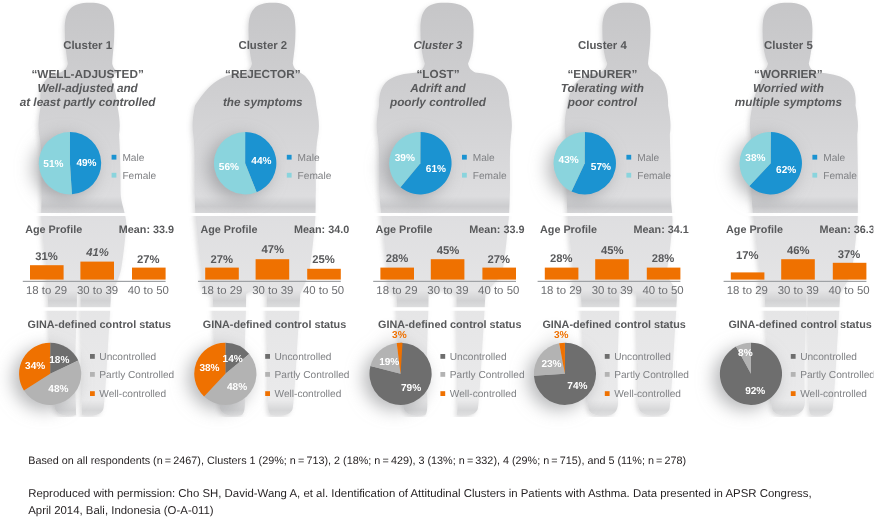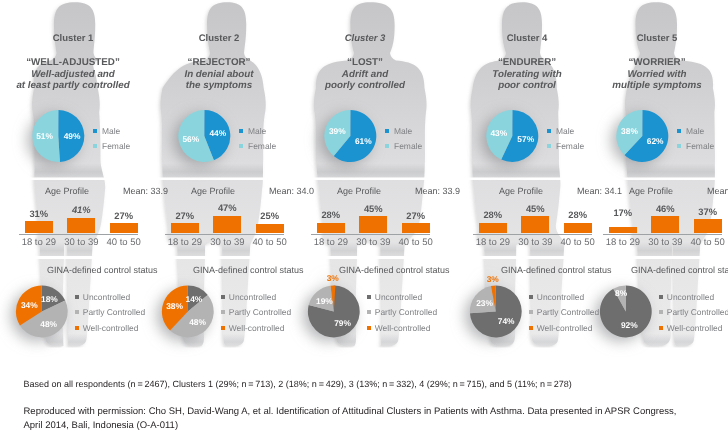--- a/index.html
+++ b/index.html
@@ -5,21 +5,21 @@
 html,body{margin:0;padding:0;}
 body{width:728px;height:431px;background:#ffffff;font-family:"Liberation Sans",sans-serif;overflow:hidden;position:relative;-webkit-font-smoothing:antialiased;text-rendering:geometricPrecision;}
 #stage{position:relative;width:728px;height:431px;overflow:hidden;background:#fff;}
 .col{position:absolute;top:0;width:146px;height:380px;}
 .silho-layer{position:absolute;left:0;top:0;width:728px;height:380px;}
 .ctitle{position:absolute;left:0;width:146px;text-align:center;font-weight:bold;font-size:9.5px;color:#58595b;}
 .cname{position:absolute;left:0;width:146px;text-align:center;font-weight:bold;font-size:9.8px;color:#58595b;}
 .cdesc{position:absolute;left:0;width:146px;text-align:center;font-weight:bold;font-style:italic;font-size:9.8px;color:#58595b;}
 .legend-txt{position:absolute;font-size:8.45px;color:#808285;white-space:nowrap;}
 .legend-sq{position:absolute;width:4px;height:4px;}
-.secttl{position:absolute;font-size:9px;font-weight:normal;color:#58595b;white-space:nowrap;margin-left:24px;}
+.secttl{position:absolute;font-size:9px;font-weight:bold;color:#58595b;white-space:nowrap;}
 .barlbl{position:absolute;font-size:9.4px;font-weight:bold;color:#58595b;text-align:center;}
 .catlbl{position:absolute;font-size:9.5px;color:#6d6e71;text-align:center;}
 .bar{position:absolute;background:#ef7100;}
 .axis{position:absolute;height:1px;background:#9fa2a5;}
 .footer1{position:absolute;font-size:9px;color:#231f20;white-space:nowrap;}
 .credit{position:absolute;font-size:9.5px;color:#231f20;white-space:nowrap;}
 .gpie,.ginapie{filter:drop-shadow(-5px 4px 7px rgba(122,124,127,0.55));}
 </style>
 </head>
 <body>
@@ -136,21 +136,20 @@
         <div class="legend-sq" style="left:75px;top:295px;background:#6e6e6e;"></div>
         <div class="legend-txt" style="left:82.8px;top:292px;">Uncontrolled</div>
         <div class="legend-sq" style="left:75px;top:310px;background:#b3b3b3;"></div>
         <div class="legend-txt" style="left:82.8px;top:307px;">Partly Controlled</div>
         <div class="legend-sq" style="left:75px;top:326px;background:#ef7100;"></div>
         <div class="legend-txt" style="left:82.8px;top:323px;">Well-controlled</div>
       </div>
       <div class="col" style="left: 146px;">
         <div class="ctitle" style="top:33px;">Cluster 2</div>
         <div class="cname" style="top:57px;">“REJECTOR”</div>
-        <div class="cdesc" style="top:69px;">In denial about</div>
         <div class="cdesc" style="top:80px;text-align:center;">the symptoms</div>
         <svg class="gpie" style="position:absolute;left:20px;top:102px;width:80px;height:70px;overflow:visible;" viewBox="0 0 80 70">
           <path d="M 38.3 34 L 38.3 8 A 26 26 0 0 1 47.871238369801624 58.17418863309454 Z" fill="#1b93d1"></path>
           <path d="M 38.3 34 L 47.871238369801624 58.17418863309454 A 26 26 0 1 1 38.29999999999999 8 Z" fill="#8ad4dd"></path>
           <text x="51.84" y="34.42" text-anchor="middle" fill="#fff" font-family="Liberation Sans, sans-serif" font-size="8.4" font-weight="bold">44%</text>
           <text x="24.76" y="39.58" text-anchor="middle" fill="#fff" font-family="Liberation Sans, sans-serif" font-size="8.4" font-weight="bold">56%</text>
         </svg>
         <div class="legend-sq" style="left:93px;top:129px;background:#1b93d1;"></div>
         <div class="legend-txt" style="left:102px;top:126px;">Male</div>
         <div class="legend-sq" style="left:93px;top:144px;background:#8ad4dd;"></div>
@@ -219,21 +218,21 @@
           <text x="22.38" y="27.81" text-anchor="middle" fill="#fff" font-family="Liberation Sans, sans-serif" font-size="8.4" font-weight="bold">19%</text>
           <text x="30.76" y="5.36" text-anchor="middle" fill="#ef7100" font-family="Liberation Sans, sans-serif" font-size="8.4" font-weight="bold">3%</text>
         </svg>
         <div class="legend-sq" style="left:75px;top:295px;background:#6e6e6e;"></div>
         <div class="legend-txt" style="left:82.8px;top:292px;">Uncontrolled</div>
         <div class="legend-sq" style="left:75px;top:310px;background:#b3b3b3;"></div>
         <div class="legend-txt" style="left:82.8px;top:307px;">Partly Controlled</div>
         <div class="legend-sq" style="left:75px;top:326px;background:#ef7100;"></div>
         <div class="legend-txt" style="left:82.8px;top:323px;">Well-controlled</div>
       </div>
-      <div class="col" style="left: 454px;">
+      <div class="col" style="left: 429px;">
         <div class="ctitle" style="top:33px;">Cluster 4</div>
         <div class="cname" style="top:57px;">“ENDURER”</div>
         <div class="cdesc" style="top:69px;">Tolerating with</div>
         <div class="cdesc" style="top:80px;">poor control</div>
         <svg class="gpie" style="position:absolute;left:20px;top:102px;width:80px;height:70px;overflow:visible;" viewBox="0 0 80 70">
           <path d="M 38.3 34 L 38.3 8 A 26 26 0 1 1 27.229738419308106 57.5255033641165 Z" fill="#1b93d1"></path>
           <path d="M 38.3 34 L 27.229738419308106 57.5255033641165 A 26 26 0 0 1 38.29999999999999 8 Z" fill="#8ad4dd"></path>
           <text x="51.75" y="40.01" text-anchor="middle" fill="#fff" font-family="Liberation Sans, sans-serif" font-size="8.4" font-weight="bold">57%</text>
           <text x="24.85" y="33.99" text-anchor="middle" fill="#fff" font-family="Liberation Sans, sans-serif" font-size="8.4" font-weight="bold">43%</text>
         </svg>

